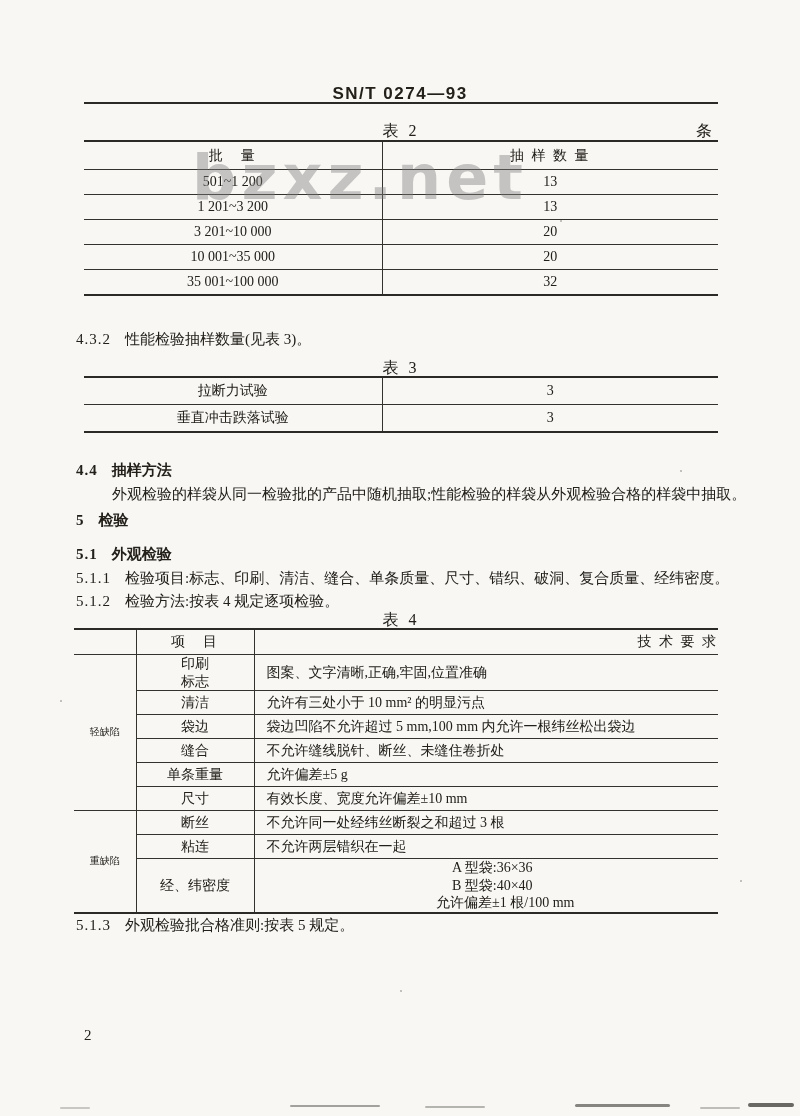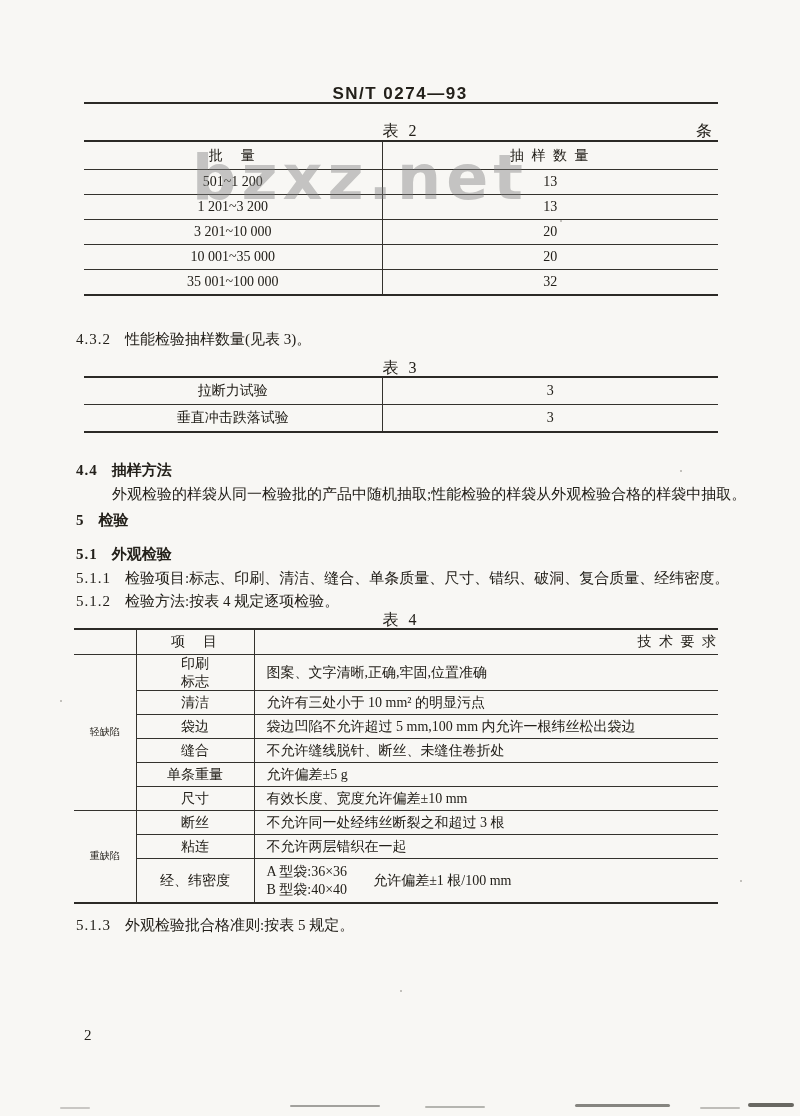--- a/index.html
+++ b/index.html
@@ -60,21 +60,21 @@
   
   .t4{top:628px;left:74px;width:644px;}
   .t4 td.gcell{border-right:1.4px solid #34322d;font-size:10px;}
   .t4 td.icol{border-right:1.4px solid #34322d;}
   .t4 td.rcol{text-align:left;padding-left:12px;}
   .t4 tr.hdr td{height:24px;letter-spacing:2px;}
   .t4 tr.hdr td.rcol{text-align:right;padding-left:0;}
   .t4 tr.r-tall td{height:35px;}
   .t4 tr.r-std td{height:23px;}
   .t4 tr.r-dens td{height:43px;}
-  .dens{display:flex;align-items:center;}
+  .dens{display:flex;align-items:center;flex-direction:column;}
   .dens .dlines{display:block;}
   .dens .dnote{margin-left:26px;}
   
   .sec{
     position:absolute;left:76px;font-size:15px;white-space:nowrap;
   }
   .sec .num{margin-right:14px;letter-spacing:1px;}
   .sec-bold{font-weight:bold;}
   .s432{top:330px;}
   .s44{top:461px;}

